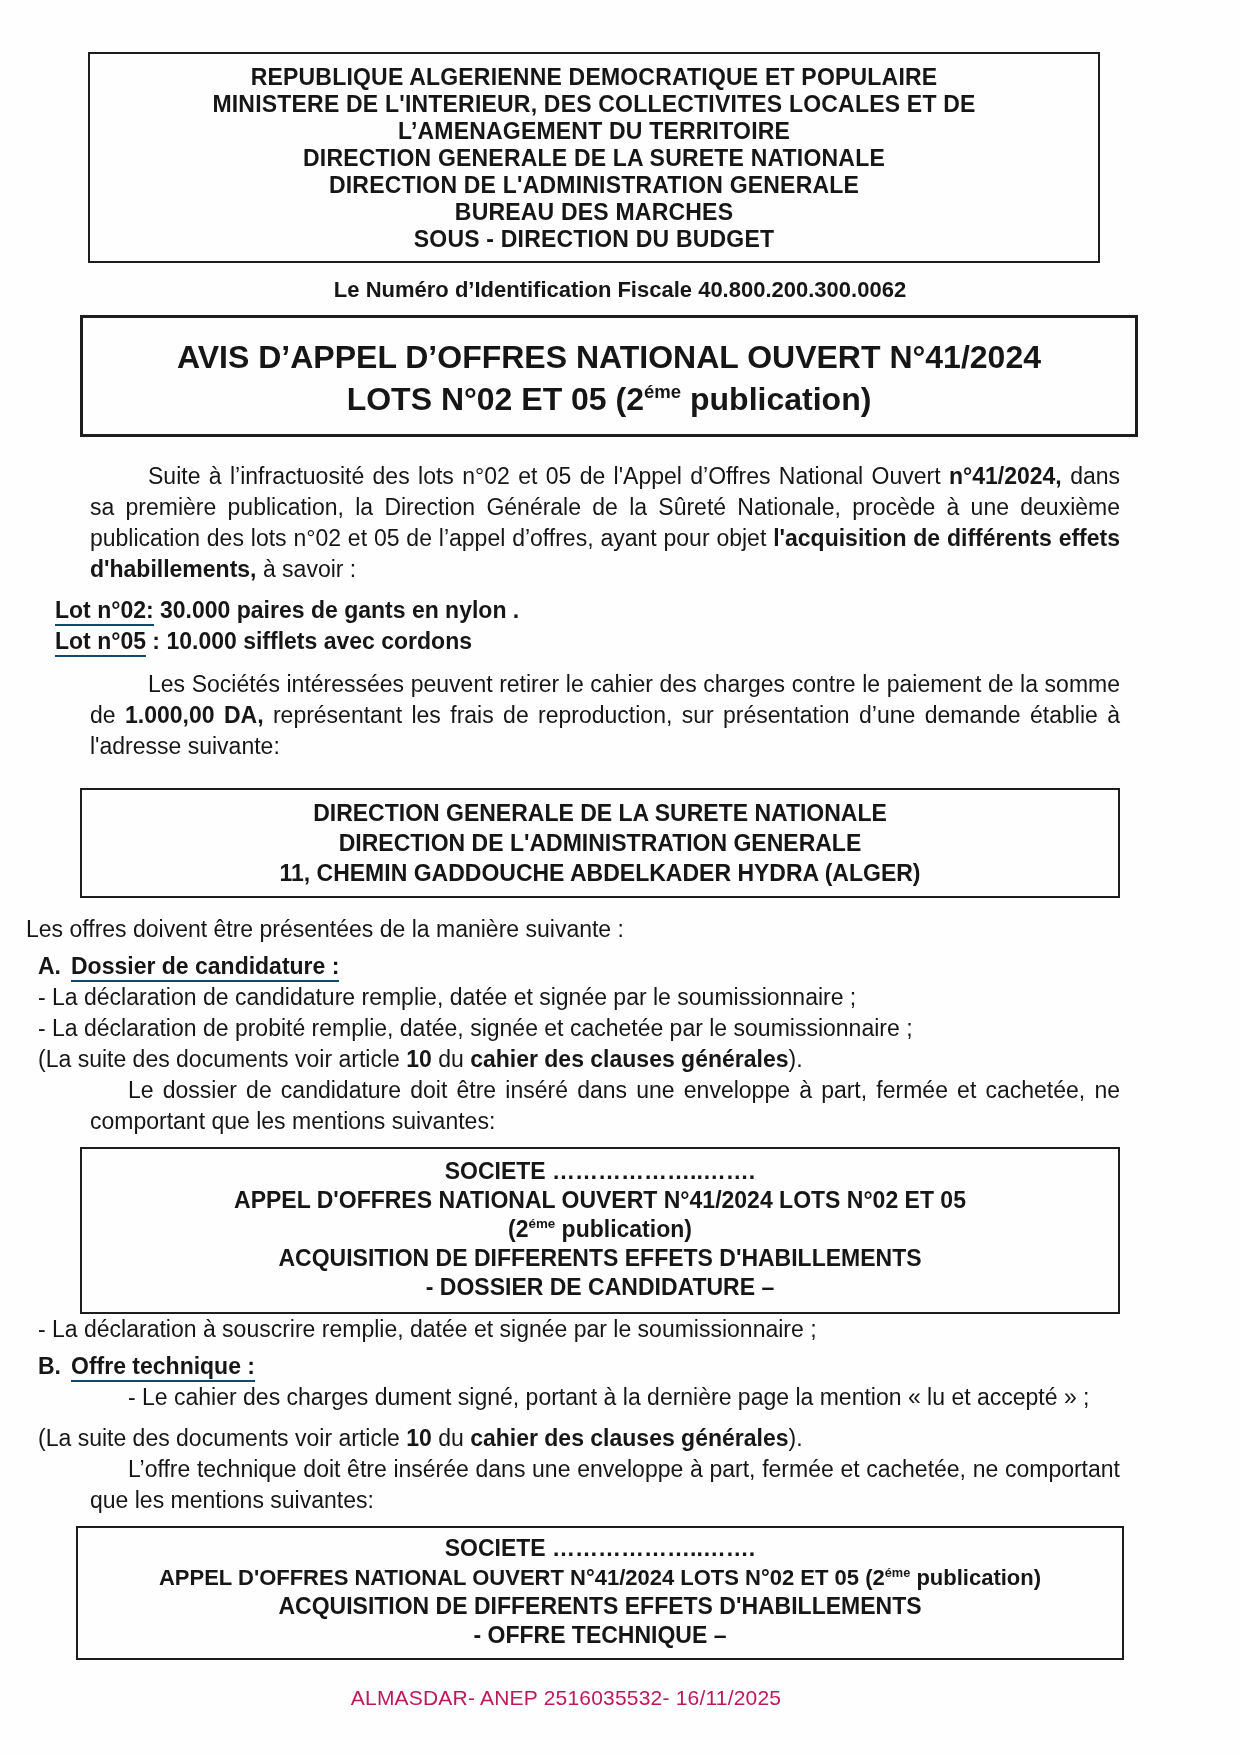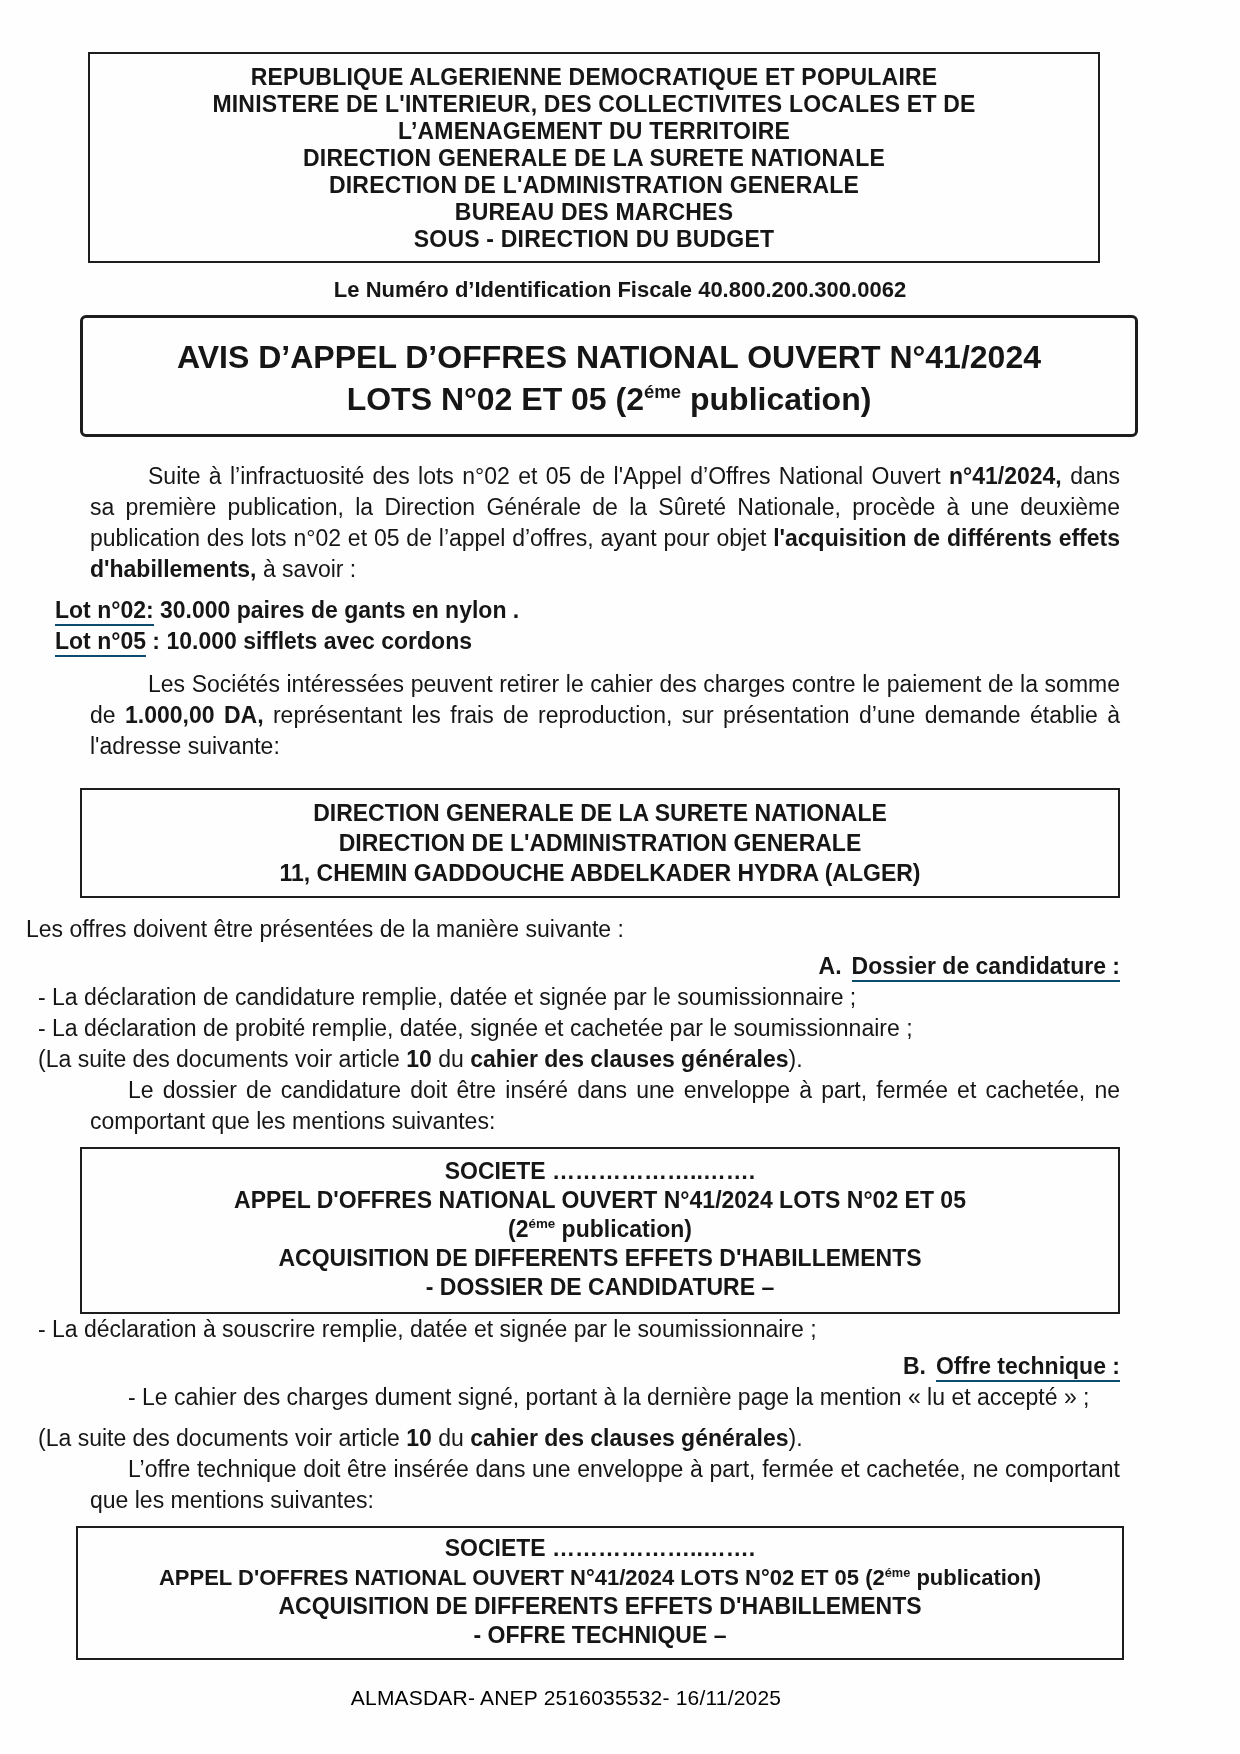--- a/index.html
+++ b/index.html
@@ -44,21 +44,20 @@
     line-height: 26px;
   }
   .title-box {
     margin-top: 12px;
     margin-left: 80px;
     width: 1058px;
     border-width: 3px;
     padding: 18px 8px 14px 8px;
     font-size: 32px;
     line-height: 42px;
-    border-radius: 6px;
   }
   sup {
     font-size: 0.58em;
     vertical-align: super;
     line-height: 0;
   }
   .body-text {
     margin-left: 90px;
     margin-right: 120px;
     font-size: 23px;
@@ -82,21 +81,21 @@
   }
   .addr-box {
     margin-top: 26px;
     margin-left: 80px;
     width: 1040px;
     padding: 8px 6px;
     font-size: 23px;
     line-height: 30px;
   }
   .lead-in { margin-top: 16px; margin-left: 26px; }
-  .sec-head { margin-top: 6px; margin-left: 38px; font-weight: bold; text-align: right; }
+  .sec-head { margin-top: 6px; margin-left: 38px; font-weight: bold; }
   .sec-head .pfx { margin-right: 10px; }
   .item { margin-left: 38px; }
   .env-box {
     margin-top: 10px;
     margin-left: 80px;
     width: 1040px;
     padding: 8px 6px 10px 6px;
     font-size: 23px;
     line-height: 29px;
   }
@@ -105,21 +104,21 @@
     width: 1048px;
     padding: 6px 6px 8px 6px;
   }
   .env-box-b .fit-line { font-size: 22px; }
   .footer {
     margin-top: 26px;
     width: 1132px;
     text-align: center;
     font-size: 21px;
     letter-spacing: 0.2px;
-    color: #000000;
+    color: #be185d;
   }
 </style>
 </head>
 <body>
 
 <div class="page">
 
   <div class="box header-box">
     <div>REPUBLIQUE ALGERIENNE DEMOCRATIQUE ET POPULAIRE</div>
     <div>MINISTERE DE L'INTERIEUR, DES COLLECTIVITES LOCALES ET DE</div>

